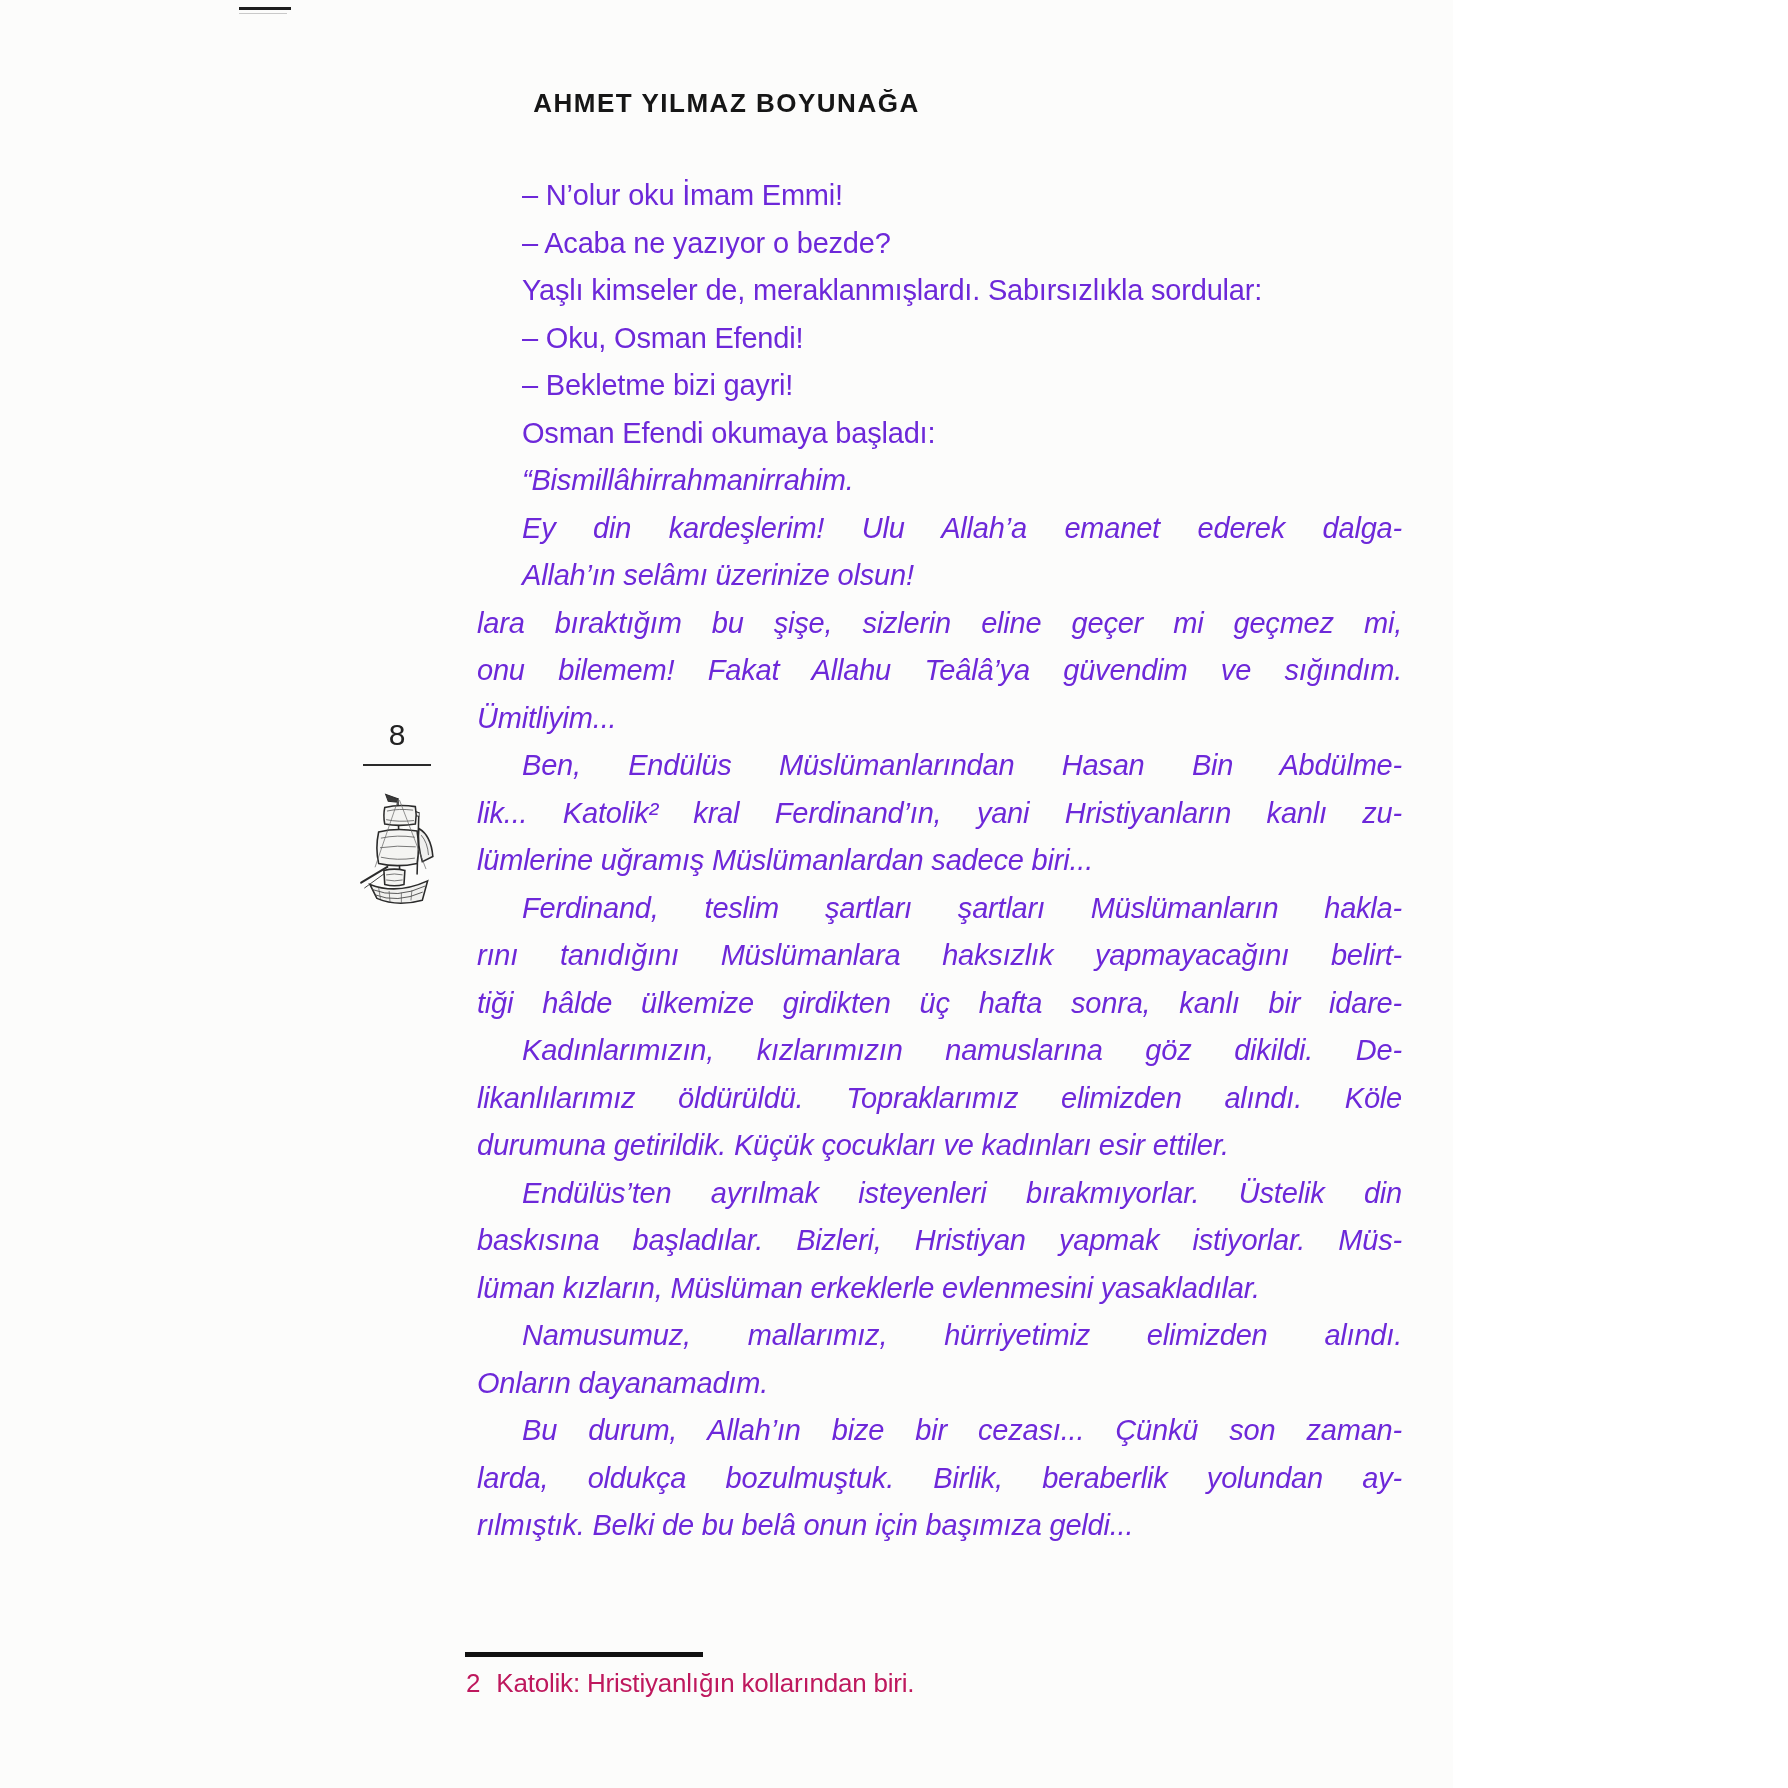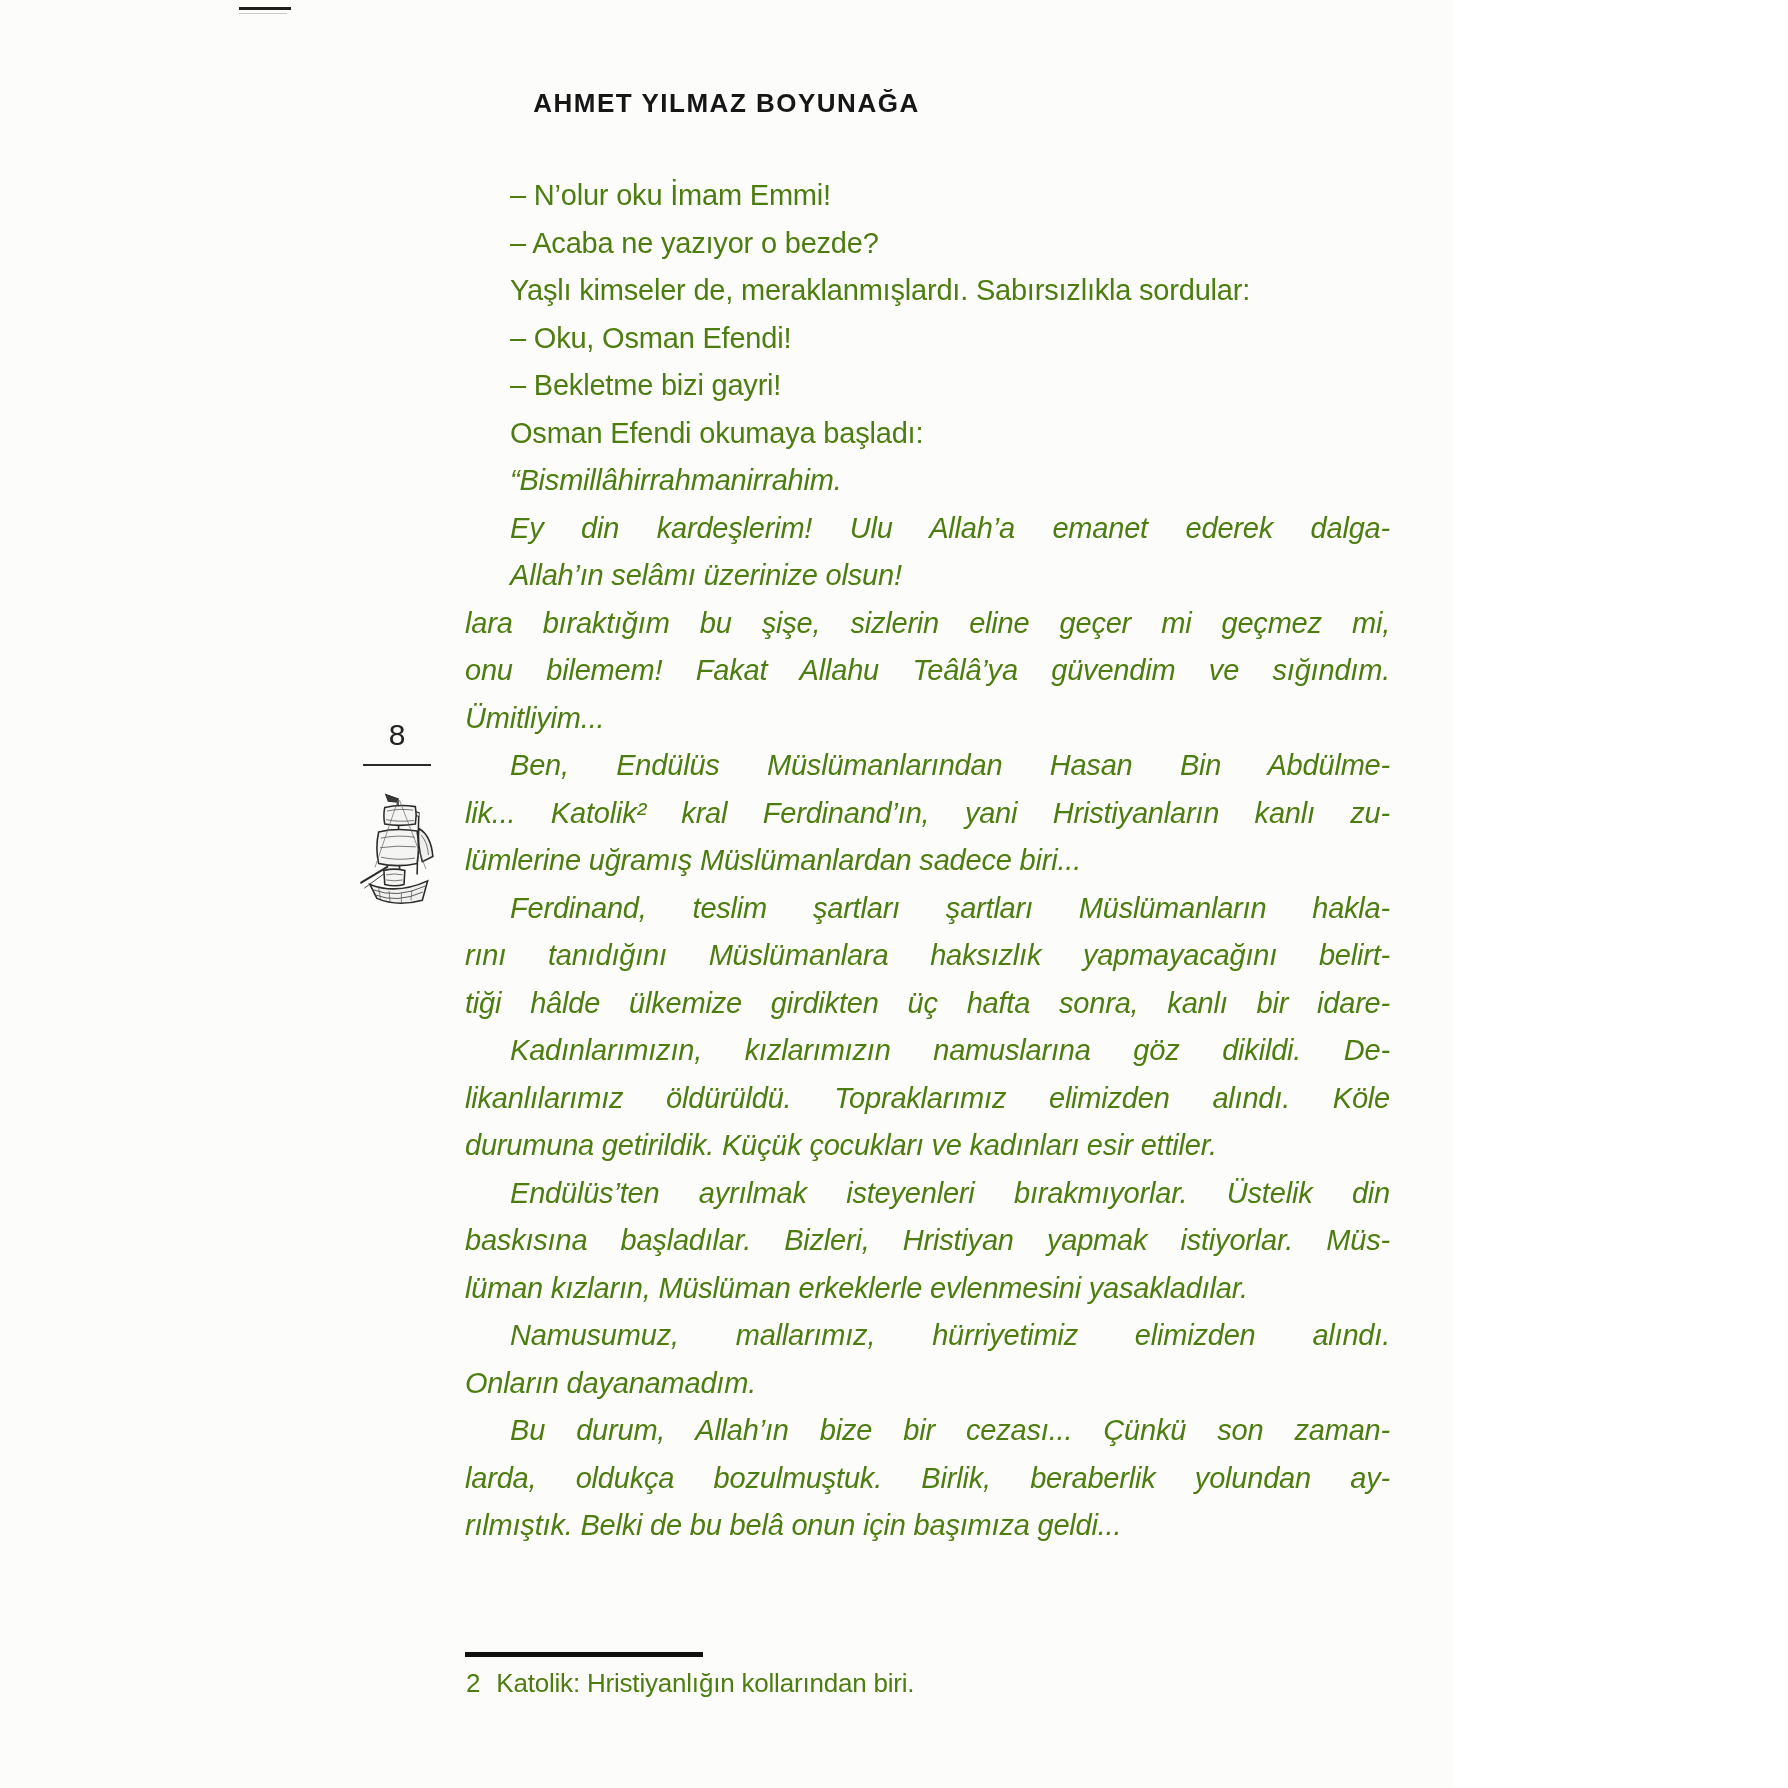--- a/index.html
+++ b/index.html
@@ -33,25 +33,25 @@
     text-align: center;
     font-size: 26px;
     font-weight: 700;
     letter-spacing: 1.5px;
     color: #161616;
   }
 
   
   .page-body {
     position: absolute;
-    left: 465px;
+    left: 477px;
     top: 172px;
     width: 925px;
     font-size: 29px;
-    color: #4d7c0f;
+    color: #6d28d9;
   }
   .bline {
     height: 47.5px;
     line-height: 47.5px;
     overflow: hidden;
     letter-spacing: -0.2px;
   }
   .bline.indent { padding-left: 45px; }
   .bline.italic { font-style: italic; }
   .bline.just   { text-align: justify; }
@@ -84,21 +84,21 @@
     top: 1652px;
     width: 238px;
     height: 5px;
     background: #111111;
   }
   .footnote {
     position: absolute;
     left: 466px;
     top: 1668px;
     font-size: 26px;
-    color: #4d7c0f;
+    color: #be185d;
     letter-spacing: -0.2px;
   }
   .footnote .fn-num { display: inline-block; margin-right: 16px; }
 </style>
 </head>
 <body>
 
 <div class="page">
 
   <div class="reg-mark reg-left">

